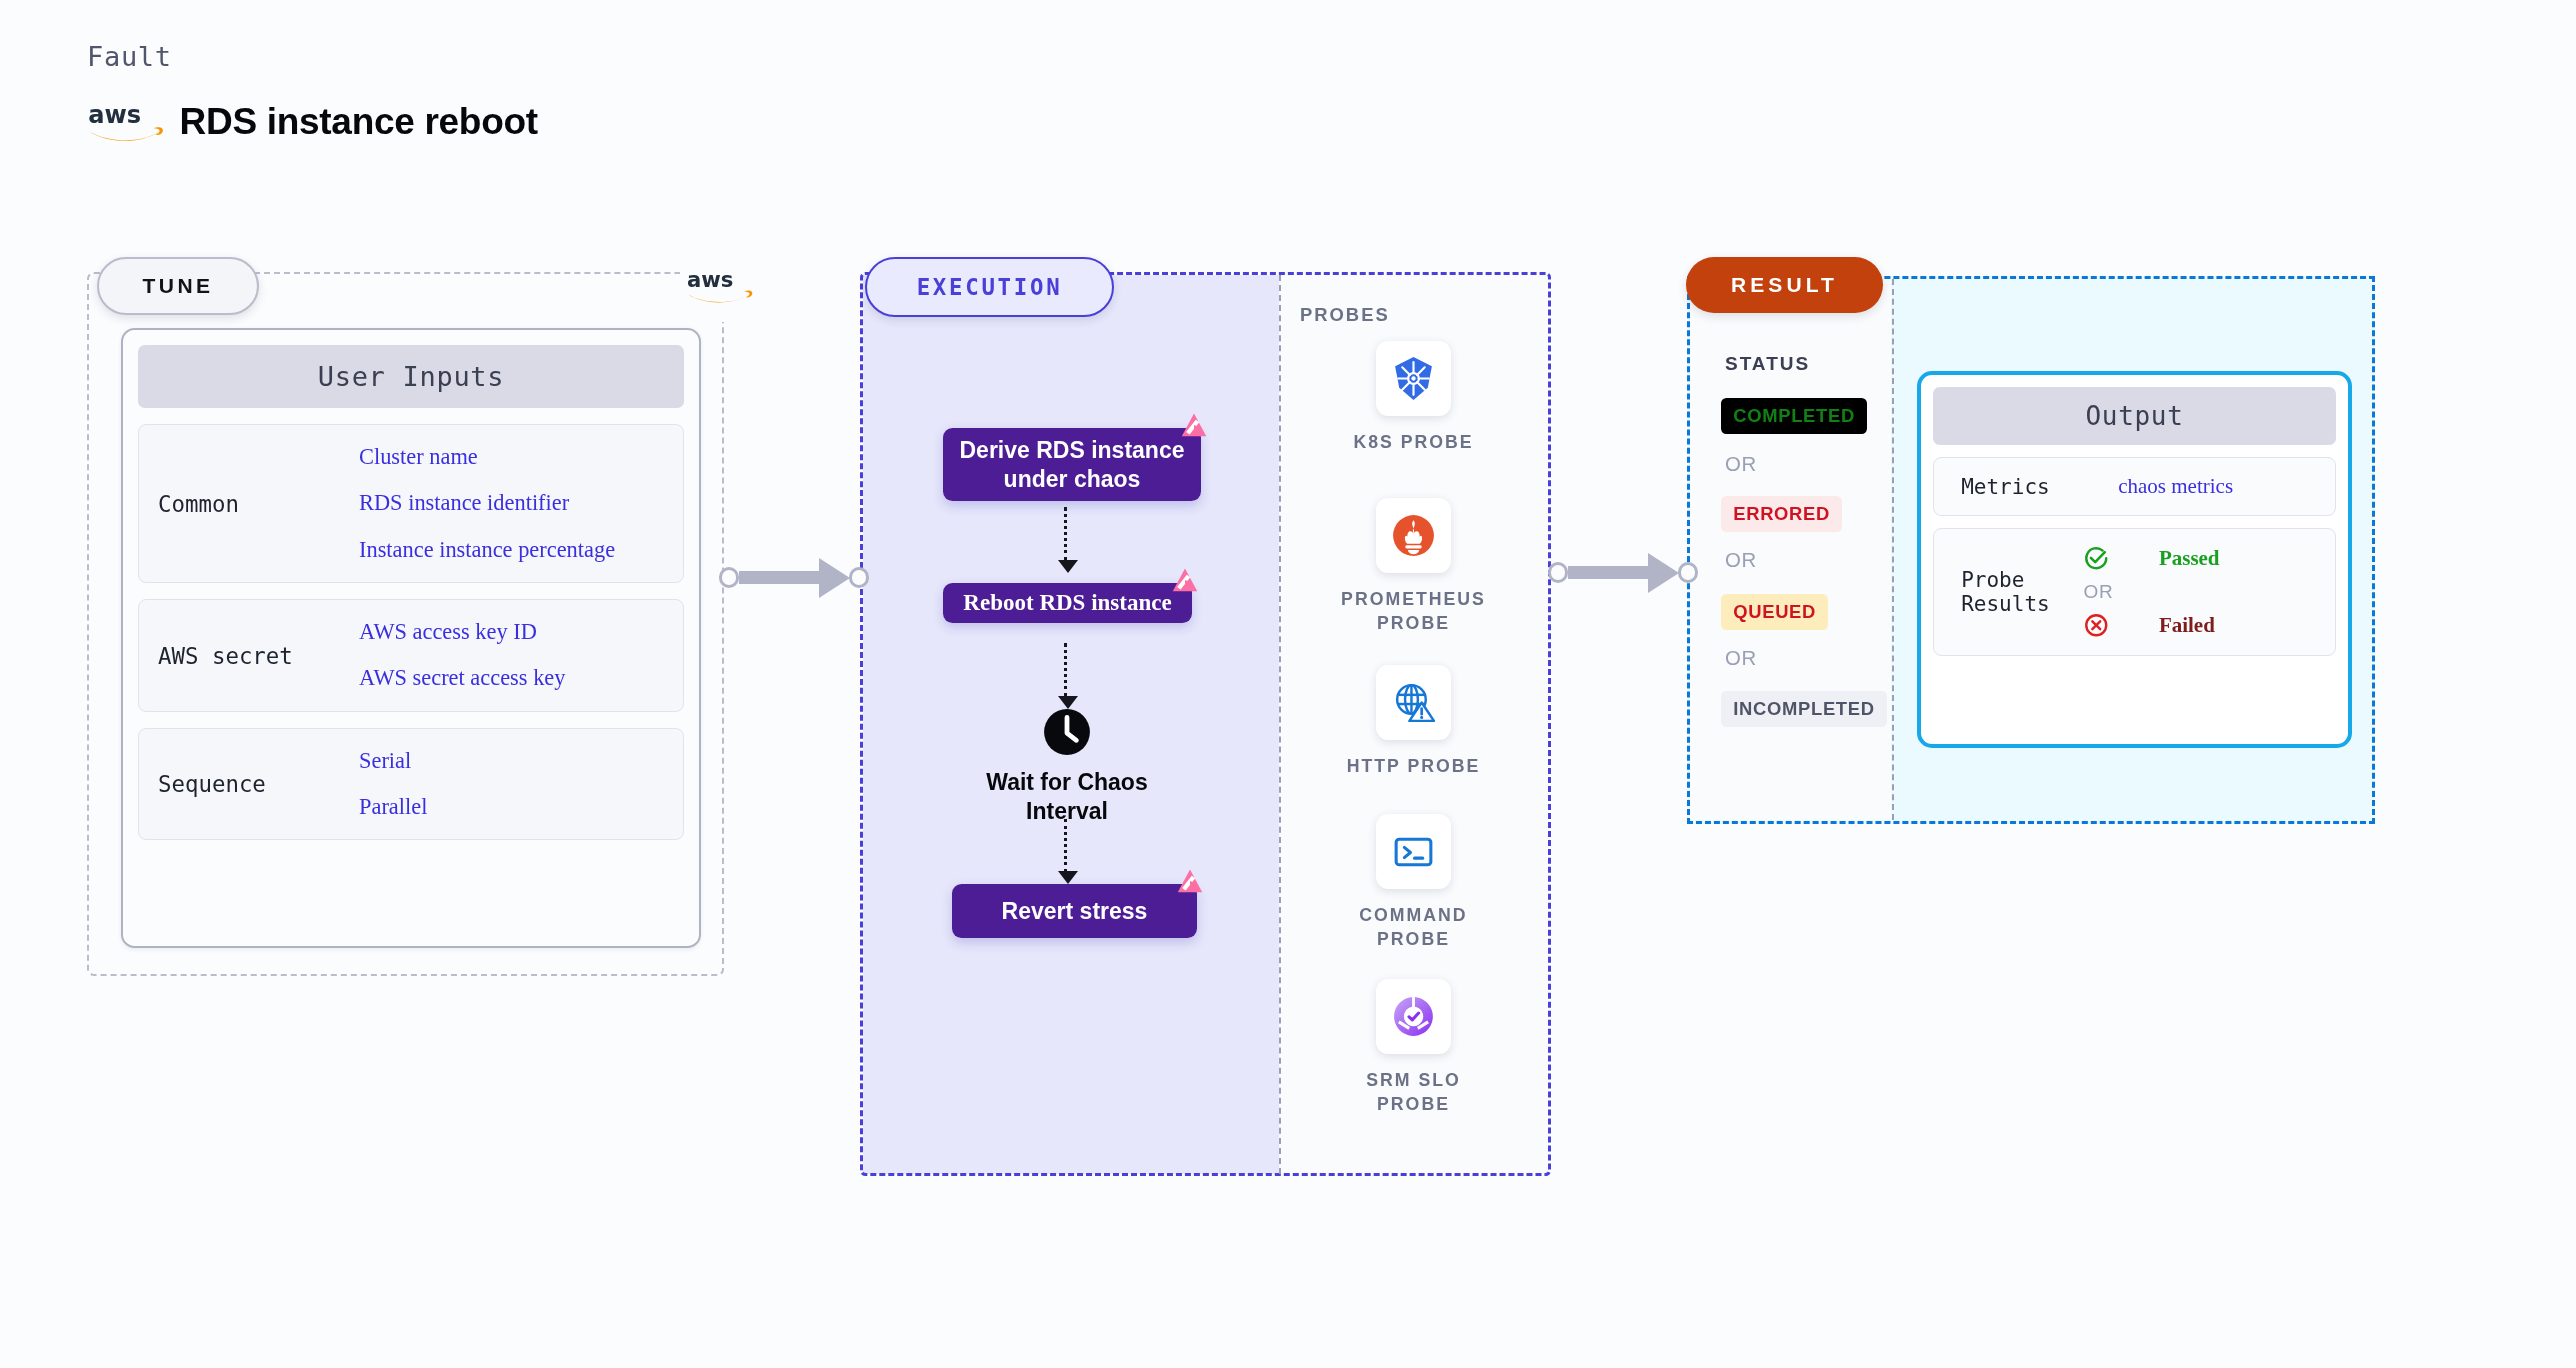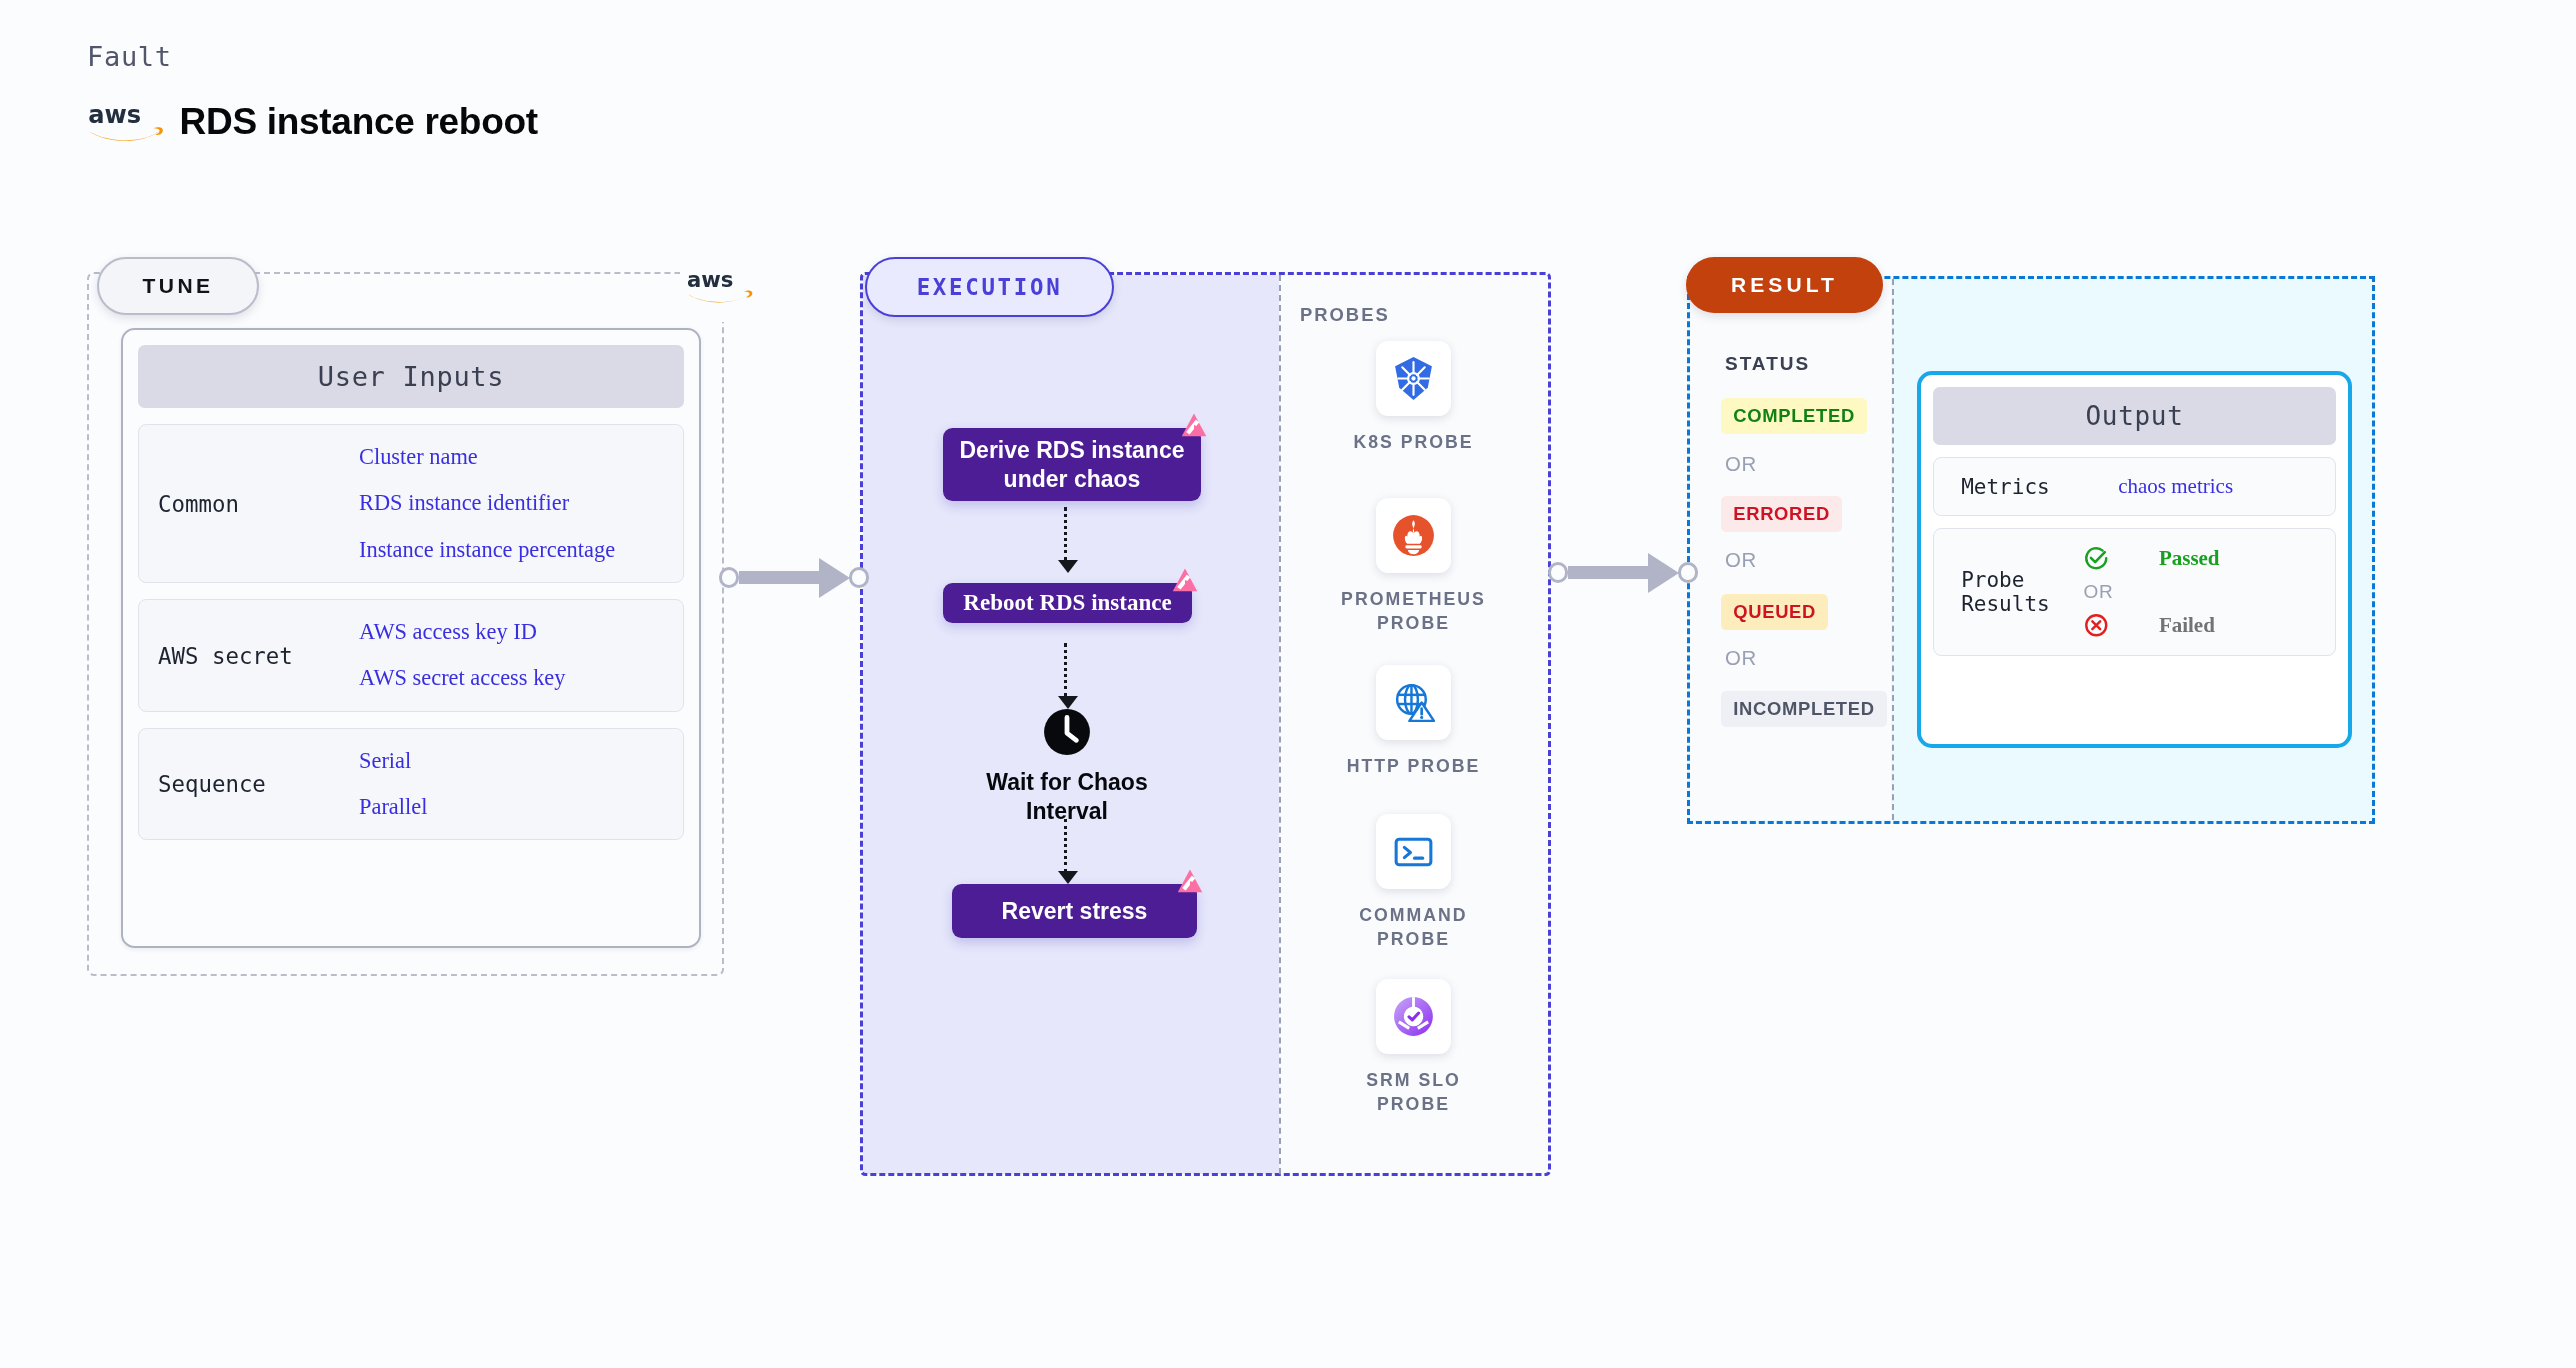--- a/index.html
+++ b/index.html
@@ -188,41 +188,41 @@
     position:absolute;left:1725px;top:353px;font-size:19px;font-weight:700;
     letter-spacing:2px;color:#3a3f52;
   }
   .status-chip{
     position:absolute;left:1721px;border-radius:5.4px;
     padding:6.8px 12.2px;font-size:18.4px;font-weight:700;letter-spacing:0.7px;
   }
   .status-or{
     position:absolute;left:1725px;font-size:20.4px;color:#9aa0b4;letter-spacing:0.7px;
   }
-  #chip-completed{top:398px;background:#fef9c3;color:#108214;}
+  #chip-completed{top:398px;background:#000000;color:#108214;}
   #or-1{top:453px;}
   #chip-errored{top:496px;background:#fce9e9;color:#cf1322;}
   #or-2{top:549px;}
   #chip-queued{top:594px;background:#fdedbd;color:#cf1322;}
   #or-3{top:647px;}
   #chip-incompleted{top:691px;background:#eef0f5;color:#4f5567;}
 
   #output-card{
     position:absolute;left:1917px;top:371px;width:435px;height:377px;
     background:#ffffff;border:4.1px solid #16a8e8;border-radius:15px;
     box-sizing:border-box;
   }
   #output-card .card-head{height:58px;margin:12.2px 12.2px 0 12.2px;font-size:26px;}
   #output-card .kv-box{margin:12.2px 12.2px 0 12.2px;padding:15px 12px;background:#fafbfd;}
   #output-card .kv-label{width:136px;padding-left:15px;font-size:21px;}
   #output-card .kv-values span{font-size:21px;}
   .result-line{display:flex;align-items:center;gap:12.2px;}
   .result-line .rtext{font-size:23px;font-weight:700;}
   .pass .rtext{color:#19a020;}
-  .fail .rtext{color:#737373;}
+  .fail .rtext{color:#7f1d1d;}
   .or-small{font-size:19px;color:#9aa0b4;letter-spacing:0.7px;margin:4.1px 0 4.1px 1.4px;}
 </style>
 </head>
 <body>
 
 <div id="header">
   <div id="fault-label">Fault</div>
   <div id="title-row">
     <span id="aws-logo-head">
       <svg viewBox="0 0 150 80" width="79" height="42">

